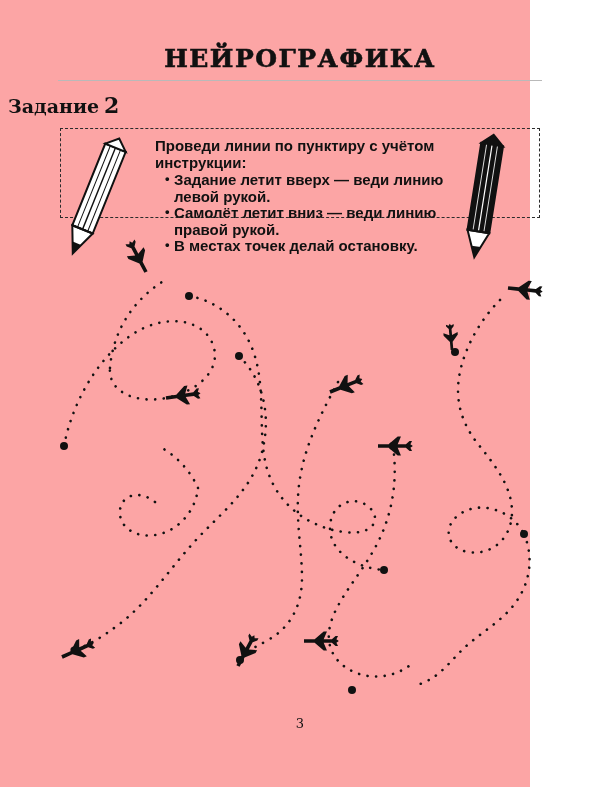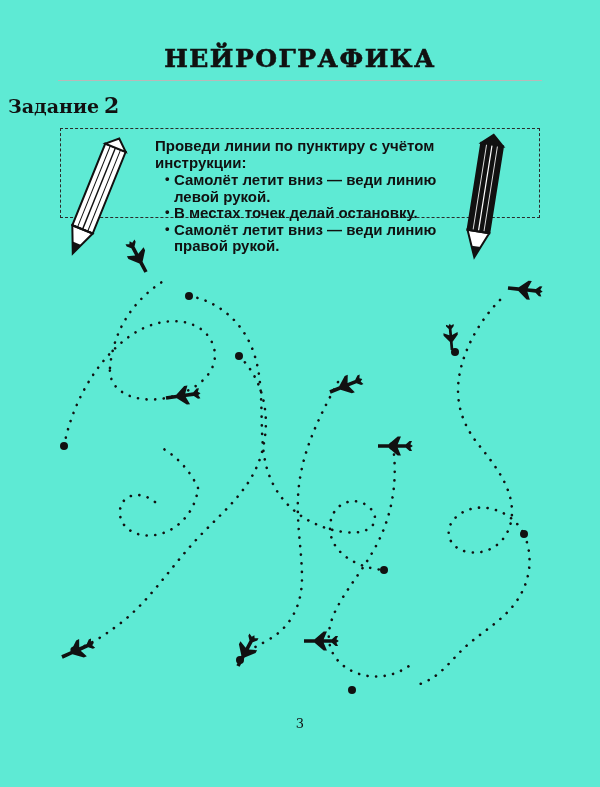--- a/index.html
+++ b/index.html
@@ -12,23 +12,23 @@
     height: 787px;
     position: relative;
     font-family: "Liberation Sans", sans-serif;
     color: #000000;
     overflow: hidden;
   }
 
   .page {
     position: absolute;
     left: 0; top: 0;
-    width: 600px;
+    width: 530px;
     height: 787px;
-    background: #5eead4;
+    background: #fca5a5;
   }
 
   
   .header-title {
     position: absolute;
     top: 44px;
     left: 0;
     width: 600px;
     text-align: center;
     font-family: "DejaVu Serif", serif;
@@ -136,23 +136,23 @@
   <div class="header-rule"></div>
 
   <div class="task-line">
     <span>Задание</span><span class="num">2</span>
   </div>
 
   <div class="instr-box"></div>
   <div class="instr-text">
     <span class="lead">Проведи линии по пунктиру с учётом инструкции:</span>
     <ul>
-      <li>Самолёт летит вниз — веди линию левой рукой.</li>
+      <li>Задание летит вверх — веди линию левой рукой.</li>
+      <li>Самолёт летит вниз — веди линию правой рукой.</li>
       <li>В местах точек делай остановку.</li>
-      <li>Самолёт летит вниз — веди линию правой рукой.</li>
     </ul>
   </div>
 
   <svg class="art" viewBox="0 0 600 787">
 
     <defs>
 
       <g id="plane">
         <path d="M0,-2.2
                  L13,-2.2

